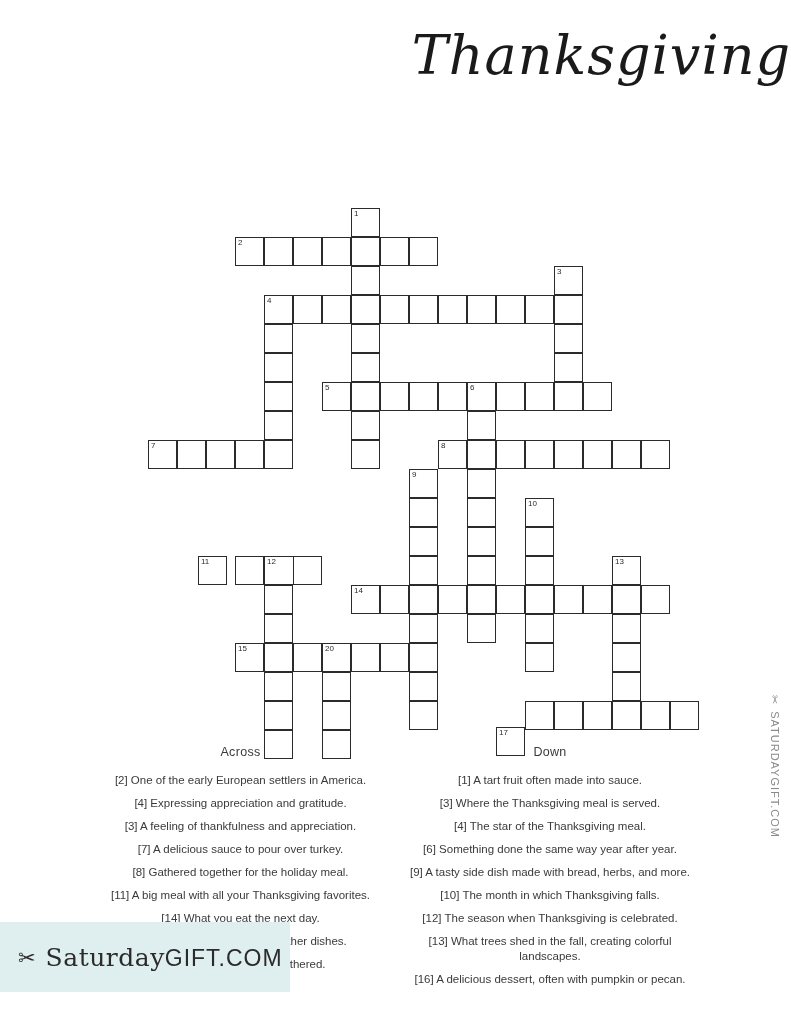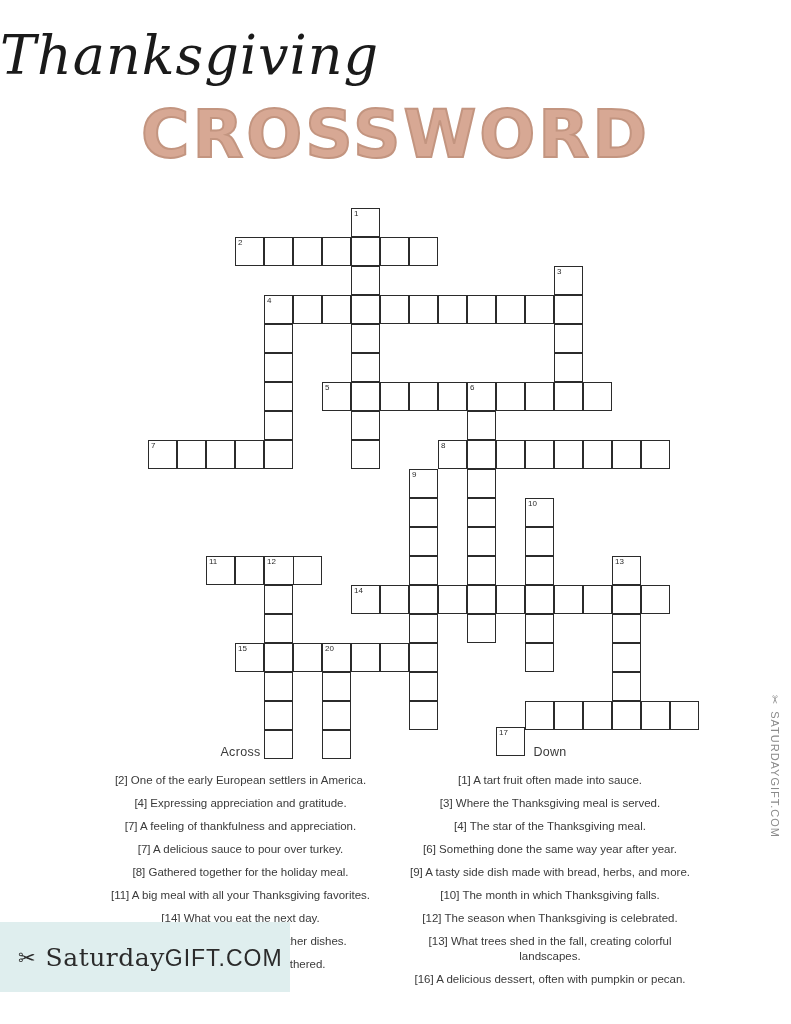--- a/index.html
+++ b/index.html
@@ -19,21 +19,21 @@
     width: 791px;
     height: 1024px;
   }
 
   
   .title-script {
     position: absolute;
     top: 24px;
     left: 0;
     width: 791px;
-    text-align: left;
+    text-align: right;
     font-family: "DejaVu Serif", serif;
     font-style: italic;
     font-size: 54px;
     color: #1a1a1a;
     letter-spacing: 1px;
     white-space: nowrap;
   }
   .title-main {
     position: absolute;
     top: 96px;
@@ -146,21 +146,20 @@
     white-space: nowrap;
   }
   .side-brand .sc { margin-right: 6px; }
 </style>
 </head>
 <body>
 
 <div class="page">
 
   <div class="title-script">Thanksgiving</div>
-  <div class="title-main">CROSSWORD</div>
 
   <div id="grid-layer">
       <div class="cell" style="left: 351px; top: 208px; width: 29px; height: 29px;">
         <span class="num">1</span>
       </div>
       <div class="cell" style="left: 351px; top: 237px; width: 29px; height: 29px;"></div>
       <div class="cell" style="left: 351px; top: 266px; width: 29px; height: 29px;"></div>
       <div class="cell" style="left: 351px; top: 295px; width: 29px; height: 29px;"></div>
       <div class="cell" style="left: 351px; top: 324px; width: 29px; height: 29px;"></div>
       <div class="cell" style="left: 351px; top: 353px; width: 29px; height: 29px;"></div>
@@ -245,21 +244,21 @@
       <div class="cell" style="left: 409px; top: 672px; width: 29px; height: 29px;"></div>
       <div class="cell" style="left: 409px; top: 701px; width: 29px; height: 29px;"></div>
       <div class="cell" style="left: 525px; top: 498px; width: 29px; height: 29px;">
         <span class="num">10</span>
       </div>
       <div class="cell" style="left: 525px; top: 527px; width: 29px; height: 29px;"></div>
       <div class="cell" style="left: 525px; top: 556px; width: 29px; height: 29px;"></div>
       <div class="cell" style="left: 525px; top: 585px; width: 29px; height: 29px;"></div>
       <div class="cell" style="left: 525px; top: 614px; width: 29px; height: 29px;"></div>
       <div class="cell" style="left: 525px; top: 643px; width: 29px; height: 29px;"></div>
-      <div class="cell" style="left: 206px; top: 556px; width: 29px; height: 29px;">
+      <div class="cell" style="left: 198px; top: 556px; width: 29px; height: 29px;">
         <span class="num">11</span>
       </div>
       <div class="cell" style="left: 235px; top: 556px; width: 29px; height: 29px;"></div>
       <div class="cell" style="left: 264px; top: 556px; width: 33px; height: 29px;">
         <span class="num">12</span>
       </div>
       <div class="cell" style="left: 293px; top: 556px; width: 29px; height: 29px;"></div>
       <div class="cell" style="left: 264px; top: 585px; width: 29px; height: 29px;"></div>
       <div class="cell" style="left: 264px; top: 614px; width: 29px; height: 29px;"></div>
       <div class="cell" style="left: 264px; top: 643px; width: 29px; height: 29px;"></div>
@@ -303,21 +302,21 @@
       <div class="cell" style="left: 583px; top: 701px; width: 29px; height: 29px;"></div>
       <div class="cell" style="left: 641px; top: 701px; width: 29px; height: 29px;"></div>
       <div class="cell" style="left: 670px; top: 701px; width: 29px; height: 29px;"></div>
     </div>
 
   <div class="clues">
     <div class="col col-across">
       <h3>Across</h3>
       <div class="clue">[2] One of the early European settlers in America.</div>
       <div class="clue">[4] Expressing appreciation and gratitude.</div>
-      <div class="clue">[7] A feeling of thankfulness and appreciation.</div>
+      <div class="clue">[3] A feeling of thankfulness and appreciation.</div>
       <div class="clue">[7] A delicious sauce to pour over turkey.</div>
       <div class="clue">[8] Gathered together for the holiday meal.</div>
       <div class="clue">[11] A big meal with all your Thanksgiving favorites.</div>
       <div class="clue">[14] What you eat the next day.</div>
       <div class="clue">[15] Used to stuff turkey and other dishes.</div>
       <div class="clue">[17] Where everyone is gathered.</div>
     </div>
     <div class="col col-down">
       <h3>Down</h3>
       <div class="clue">[1] A tart fruit often made into sauce.</div>

